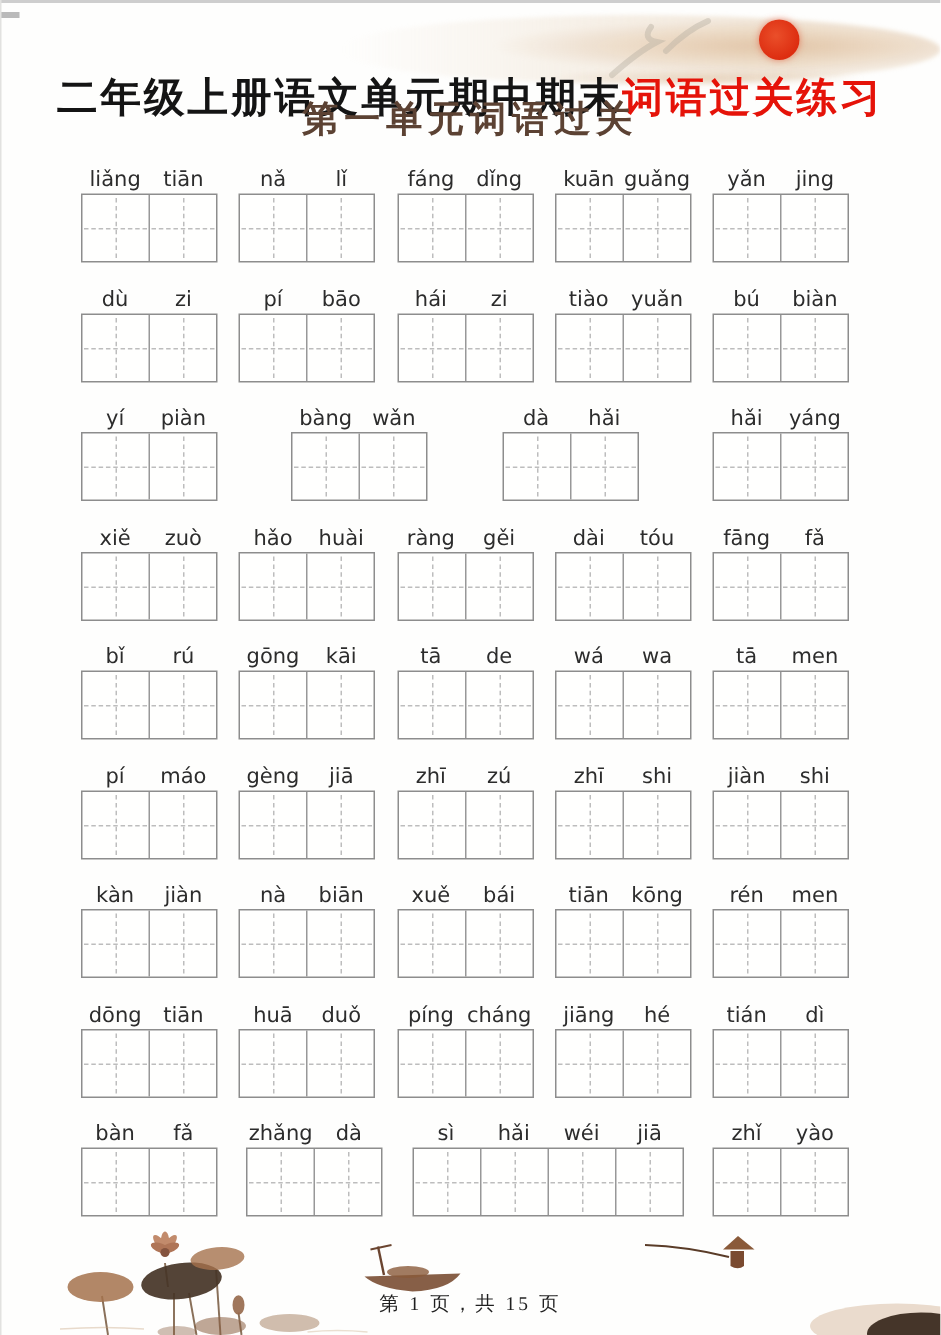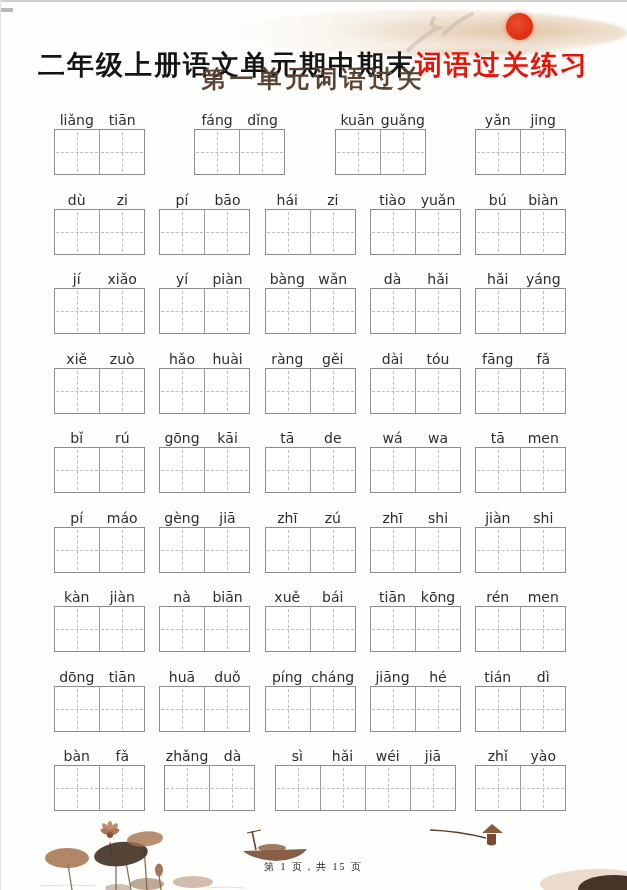--- a/index.html
+++ b/index.html
@@ -68,21 +68,21 @@
   }
   .cell::after{
     content:"";position:absolute;top:50%;left:1px;right:1px;
     border-top:1px dashed #bdbdbd;
   }
   
   .decor-bottom{position:absolute;left:0;top:818px;width:627px;height:72px;}
   .footer{
     position:absolute;top:860px;left:0;width:100%;text-align:center;
     font-family:"Liberation Serif","DejaVu Serif",serif;
-    font-size:10px;color:#1f1f1f;letter-spacing:2px;
+    font-size:13px;color:#1f1f1f;letter-spacing:2px;
   }
 </style>
 </head>
 <body>
 
 <div class="scan-top"></div>
 <div class="scan-notch"></div>
 <div class="scan-left"></div>
 
 <div class="brush-wash"></div>
@@ -105,20 +105,30 @@
           <span>liǎng</span>
           <span>tiān</span>
         </div>
         <div class="grid-box">
           <div class="cell"></div>
           <div class="cell"></div>
         </div>
       </div>
       <div class="word-item">
         <div class="pinyin">
+          <span>nǎ</span>
+          <span>lǐ</span>
+        </div>
+        <div class="grid-box">
+          <div class="cell"></div>
+          <div class="cell"></div>
+        </div>
+      </div>
+      <div class="word-item">
+        <div class="pinyin">
           <span>fáng</span>
           <span>dǐng</span>
         </div>
         <div class="grid-box">
           <div class="cell"></div>
           <div class="cell"></div>
         </div>
       </div>
       <div class="word-item">
         <div class="pinyin">
@@ -187,30 +197,20 @@
           <span>bú</span>
           <span>biàn</span>
         </div>
         <div class="grid-box">
           <div class="cell"></div>
           <div class="cell"></div>
         </div>
       </div>
     </div>
     <div class="word-row">
-      <div class="word-item">
-        <div class="pinyin">
-          <span>jí</span>
-          <span>xiǎo</span>
-        </div>
-        <div class="grid-box">
-          <div class="cell"></div>
-          <div class="cell"></div>
-        </div>
-      </div>
       <div class="word-item">
         <div class="pinyin">
           <span>yí</span>
           <span>piàn</span>
         </div>
         <div class="grid-box">
           <div class="cell"></div>
           <div class="cell"></div>
         </div>
       </div>

